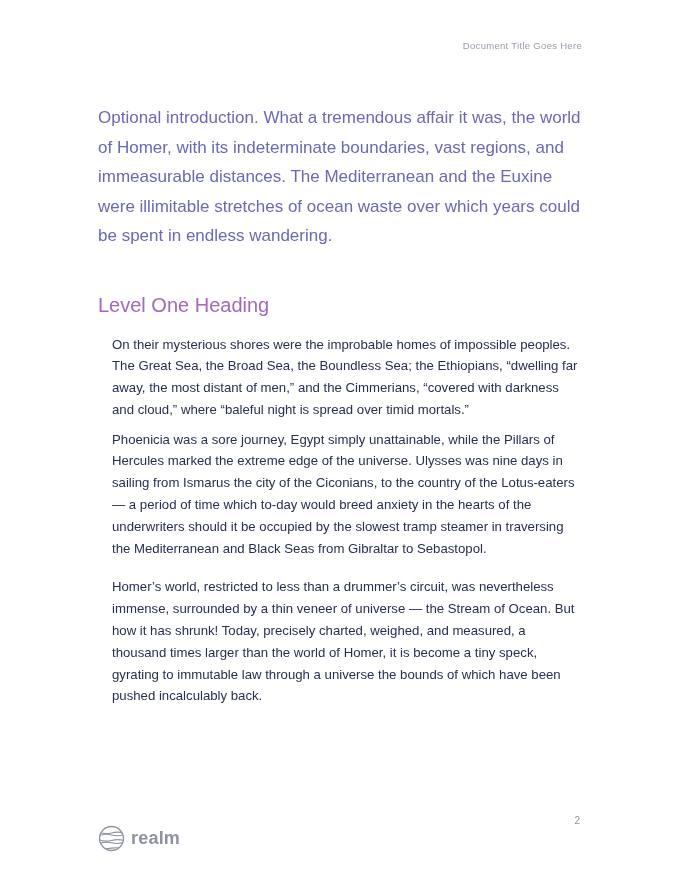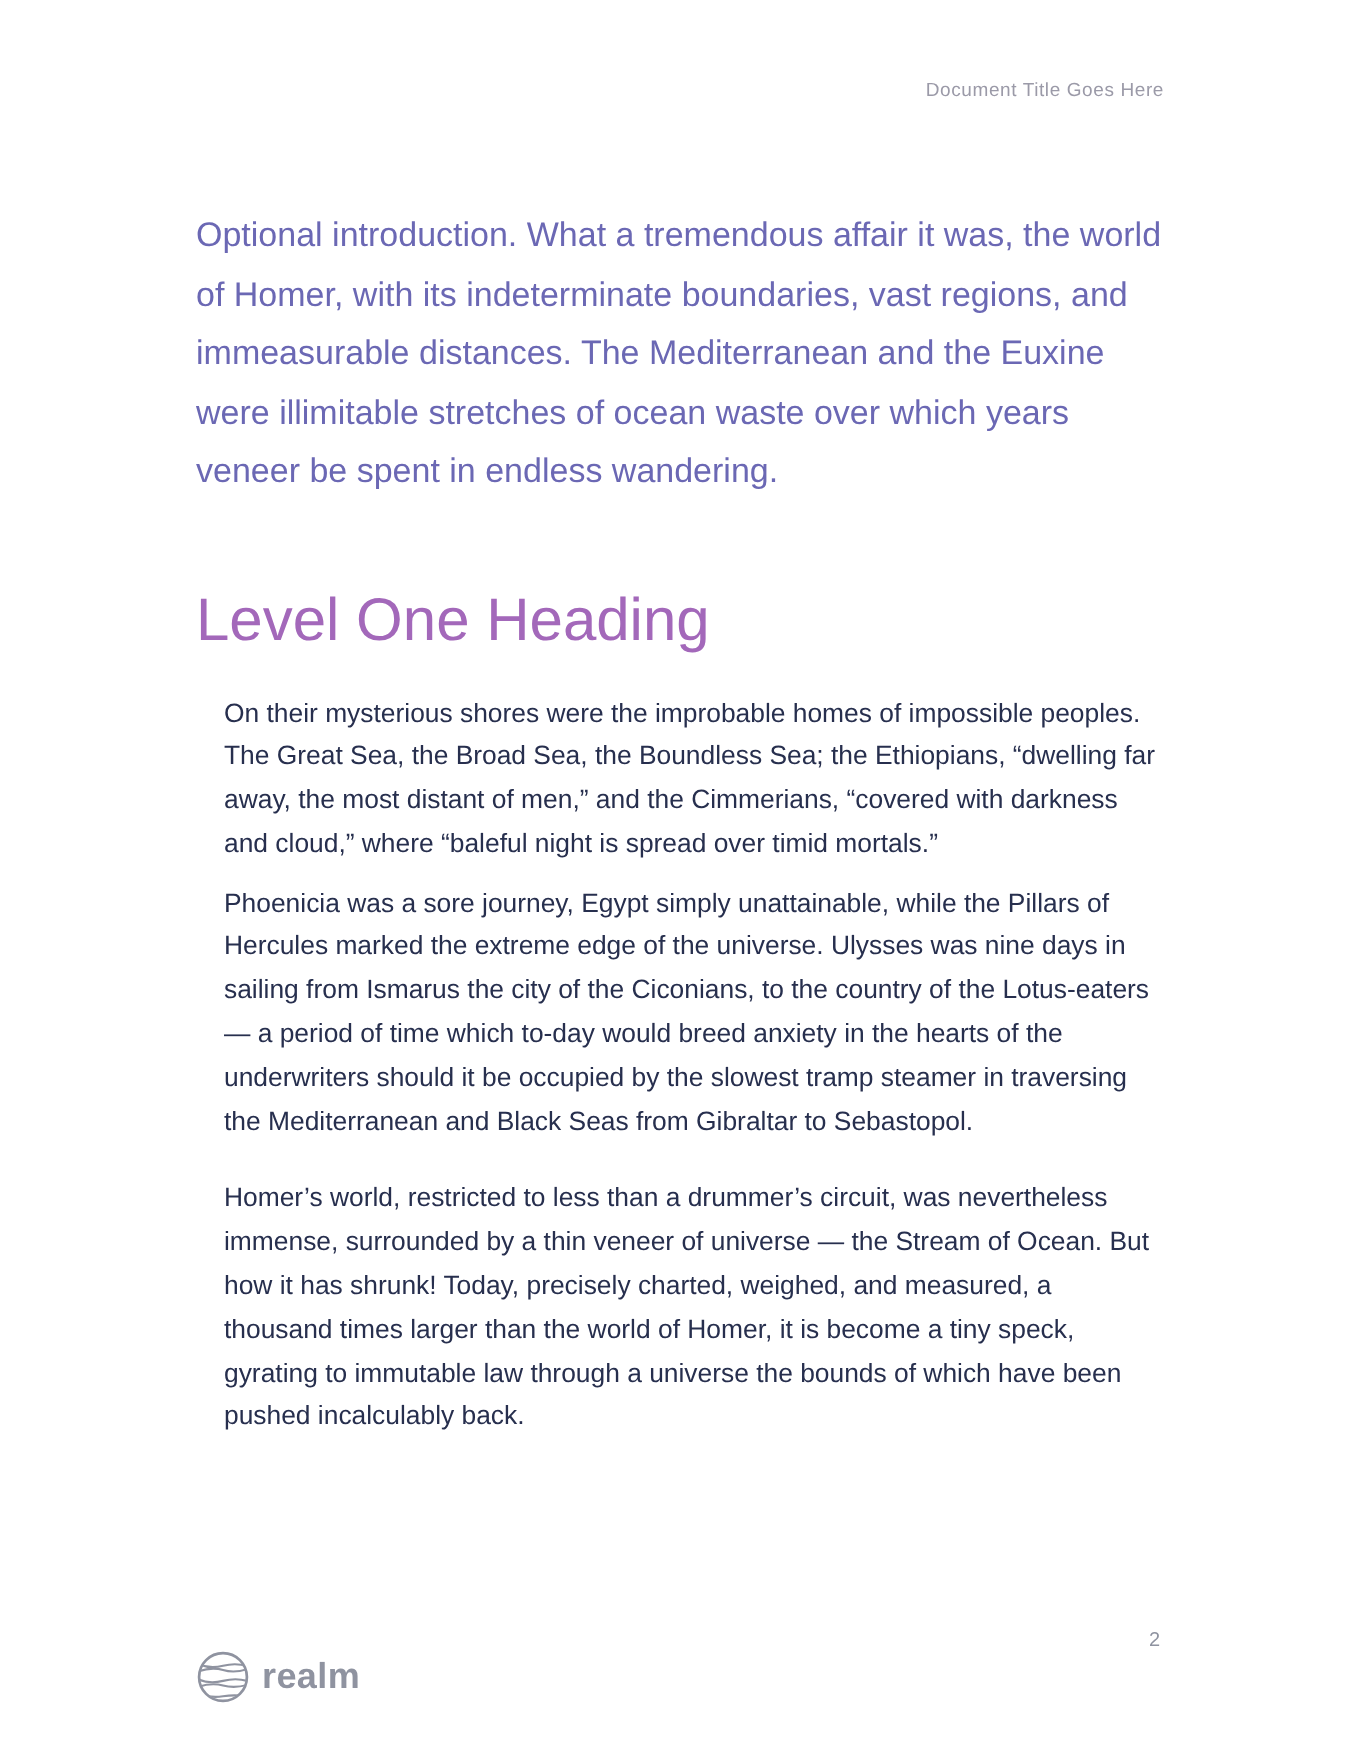--- a/index.html
+++ b/index.html
@@ -30,21 +30,21 @@
   }
   .intro {
     margin: 52px 0 0 0;
     font-size: 17px;
     line-height: 29.5px;
     font-weight: 400;
     color: #6b68b4;
   }
   .h1 {
     margin: 42px 0 12px 0;
-    font-size: 30px;
+    font-size: 20px;
     line-height: 1.2;
     font-weight: 400;
     color: #a368ba;
   }
   .body-p {
     margin: 17px 0 0 14px;
     font-size: 13.2px;
     line-height: 21.8px;
     font-weight: 400;
     color: #272f4e;
@@ -85,21 +85,21 @@
 </style>
 </head>
 <body>
 
 <div class="page">
 
   <div class="content">
 
     <span class="running-header">Document Title Goes Here</span>
 
-    <p class="intro">Optional introduction. What a tremendous affair it was, the world of Homer, with its indeterminate boundaries, vast regions, and immeasurable distances. The Mediterranean and the Euxine were illimitable stretches of ocean waste over which years veneer be spent in endless wandering.</p>
+    <p class="intro">Optional introduction. What a tremendous affair it was, the world of Homer, with its indeterminate boundaries, vast regions, and immeasurable distances. The Mediterranean and the Euxine were illimitable stretches of ocean waste over which years could be spent in endless wandering.</p>
 
     <h1 class="h1">Level One Heading</h1>
 
     <p class="body-p">On their mysterious shores were the improbable homes of impossible peoples. The Great Sea, the Broad Sea, the Boundless Sea; the Ethiopians, “dwelling far away, the most distant of men,” and the Cimmerians, “covered with darkness and cloud,” where “baleful night is spread over timid mortals.”</p>
 
 
     <p class="body-p" style="margin-top: 8px;">Phoenicia was a sore journey, Egypt simply unattainable, while the Pillars of Hercules marked the extreme edge of the universe. Ulysses was nine days in sailing from Ismarus the city of the Ciconians, to the country of the Lotus-eaters — a period of time which to-day would breed anxiety in the hearts of the underwriters should it be occupied by the slowest tramp steamer in traversing the Mediterranean and Black Seas from Gibraltar to Sebastopol.</p>
 
     <p class="body-p">Homer’s world, restricted to less than a drummer’s circuit, was nevertheless immense, surrounded by a thin veneer of universe — the Stream of Ocean. But how it has shrunk! Today, precisely charted, weighed, and measured, a thousand times larger than the world of Homer, it is become a tiny speck, gyrating to immutable law through a universe the bounds of which have been pushed incalculably back.</p>
 

